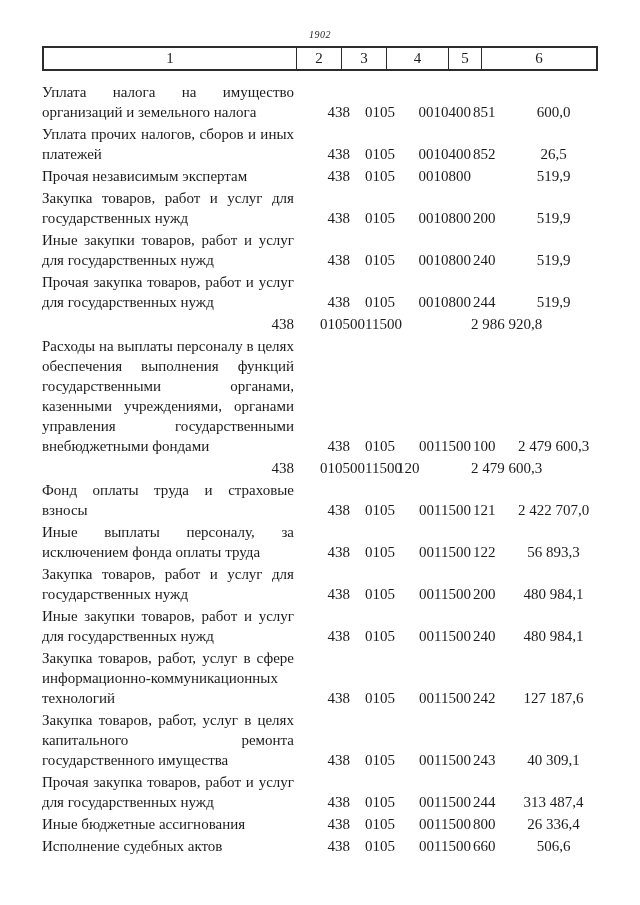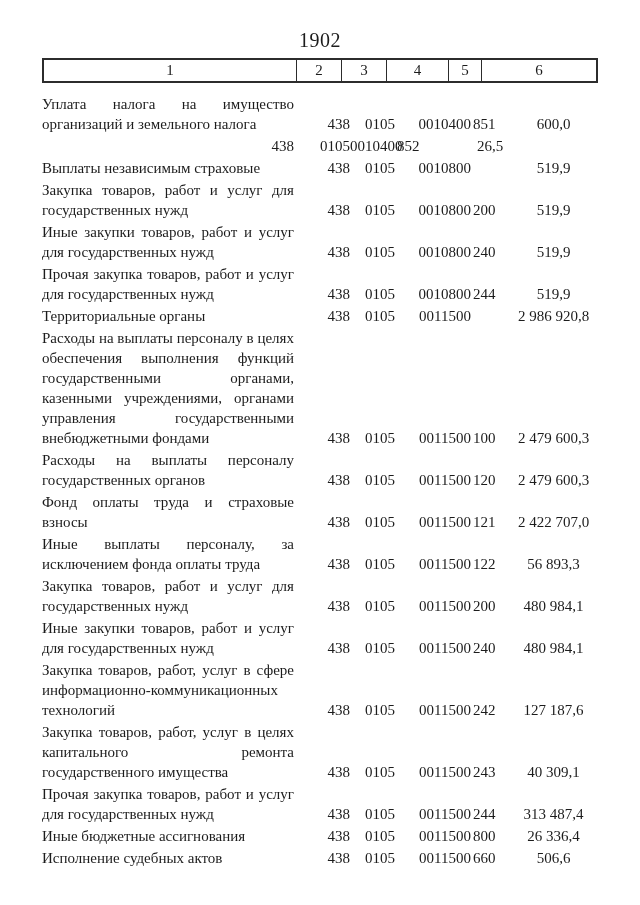--- a/index.html
+++ b/index.html
@@ -12,22 +12,23 @@
     height: 905px;
     overflow: hidden;
     position: relative;
     color: #1c1c1c;
     font-family: "Liberation Serif", "DejaVu Serif", serif;
     font-size: 15px;
   }
   .page-number {
     padding-top: 29px;
     text-align: center;
-    font-size: 20px;
+    font-size: 10px;
     letter-spacing: 0.5px;
+    font-style: italic;
   }
   
   .thead {
     margin: 6px 0 0 42px;
     width: 556px;
     box-sizing: border-box;
     display: grid;
     grid-template-columns: 252px 45px 45px 62px 33px 1fr;
     border: 2px solid #2c2c2c;
     height: 25px;
@@ -93,29 +94,30 @@
     <div class="row">
       <div class="c1">Уплата налога на имущество организаций и земельного налога</div>
       <div class="c2">438</div>
       <div class="c3">0105</div>
       <div class="c4">0010400</div>
       <div class="c5">851</div>
       <div class="c6">600,0</div>
     </div>
 
     <div class="row">
+      <div class="c1">Уплата прочих налогов, сборов и иных платежей</div>
       <div class="c2">438</div>
       <div class="c3">0105</div>
       <div class="c4">0010400</div>
       <div class="c5">852</div>
       <div class="c6">26,5</div>
     </div>
 
     <div class="row">
-      <div class="c1">Выплаты независимым страховые</div>
+      <div class="c1">Прочая независимым экспертам</div>
       <div class="c2">438</div>
       <div class="c3">0105</div>
       <div class="c4">0010800</div>
       <div class="c5"></div>
       <div class="c6">519,9</div>
     </div>
 
     <div class="row">
       <div class="c1">Закупка товаров, работ и услуг для государственных нужд</div>
       <div class="c2">438</div>
@@ -137,39 +139,37 @@
     <div class="row">
       <div class="c1">Прочая закупка товаров, работ и услуг для государственных нужд</div>
       <div class="c2">438</div>
       <div class="c3">0105</div>
       <div class="c4">0010800</div>
       <div class="c5">244</div>
       <div class="c6">519,9</div>
     </div>
 
     <div class="row">
-      <div class="c1">Территориальные органы</div>
       <div class="c2">438</div>
       <div class="c3">0105</div>
       <div class="c4">0011500</div>
       <div class="c5"></div>
       <div class="c6">2 986 920,8</div>
     </div>
 
     <div class="row">
       <div class="c1">Расходы на выплаты персоналу в целях обеспечения выполнения функций государственными органами, казенными учреждениями, органами управления государственными внебюджетными фондами</div>
       <div class="c2">438</div>
       <div class="c3">0105</div>
       <div class="c4">0011500</div>
       <div class="c5">100</div>
       <div class="c6">2 479 600,3</div>
     </div>
 
     <div class="row">
-      <div class="c1">Расходы на выплаты персоналу государственных органов</div>
       <div class="c2">438</div>
       <div class="c3">0105</div>
       <div class="c4">0011500</div>
       <div class="c5">120</div>
       <div class="c6">2 479 600,3</div>
     </div>
 
     <div class="row">
       <div class="c1">Фонд оплаты труда и страховые взносы</div>
       <div class="c2">438</div>

